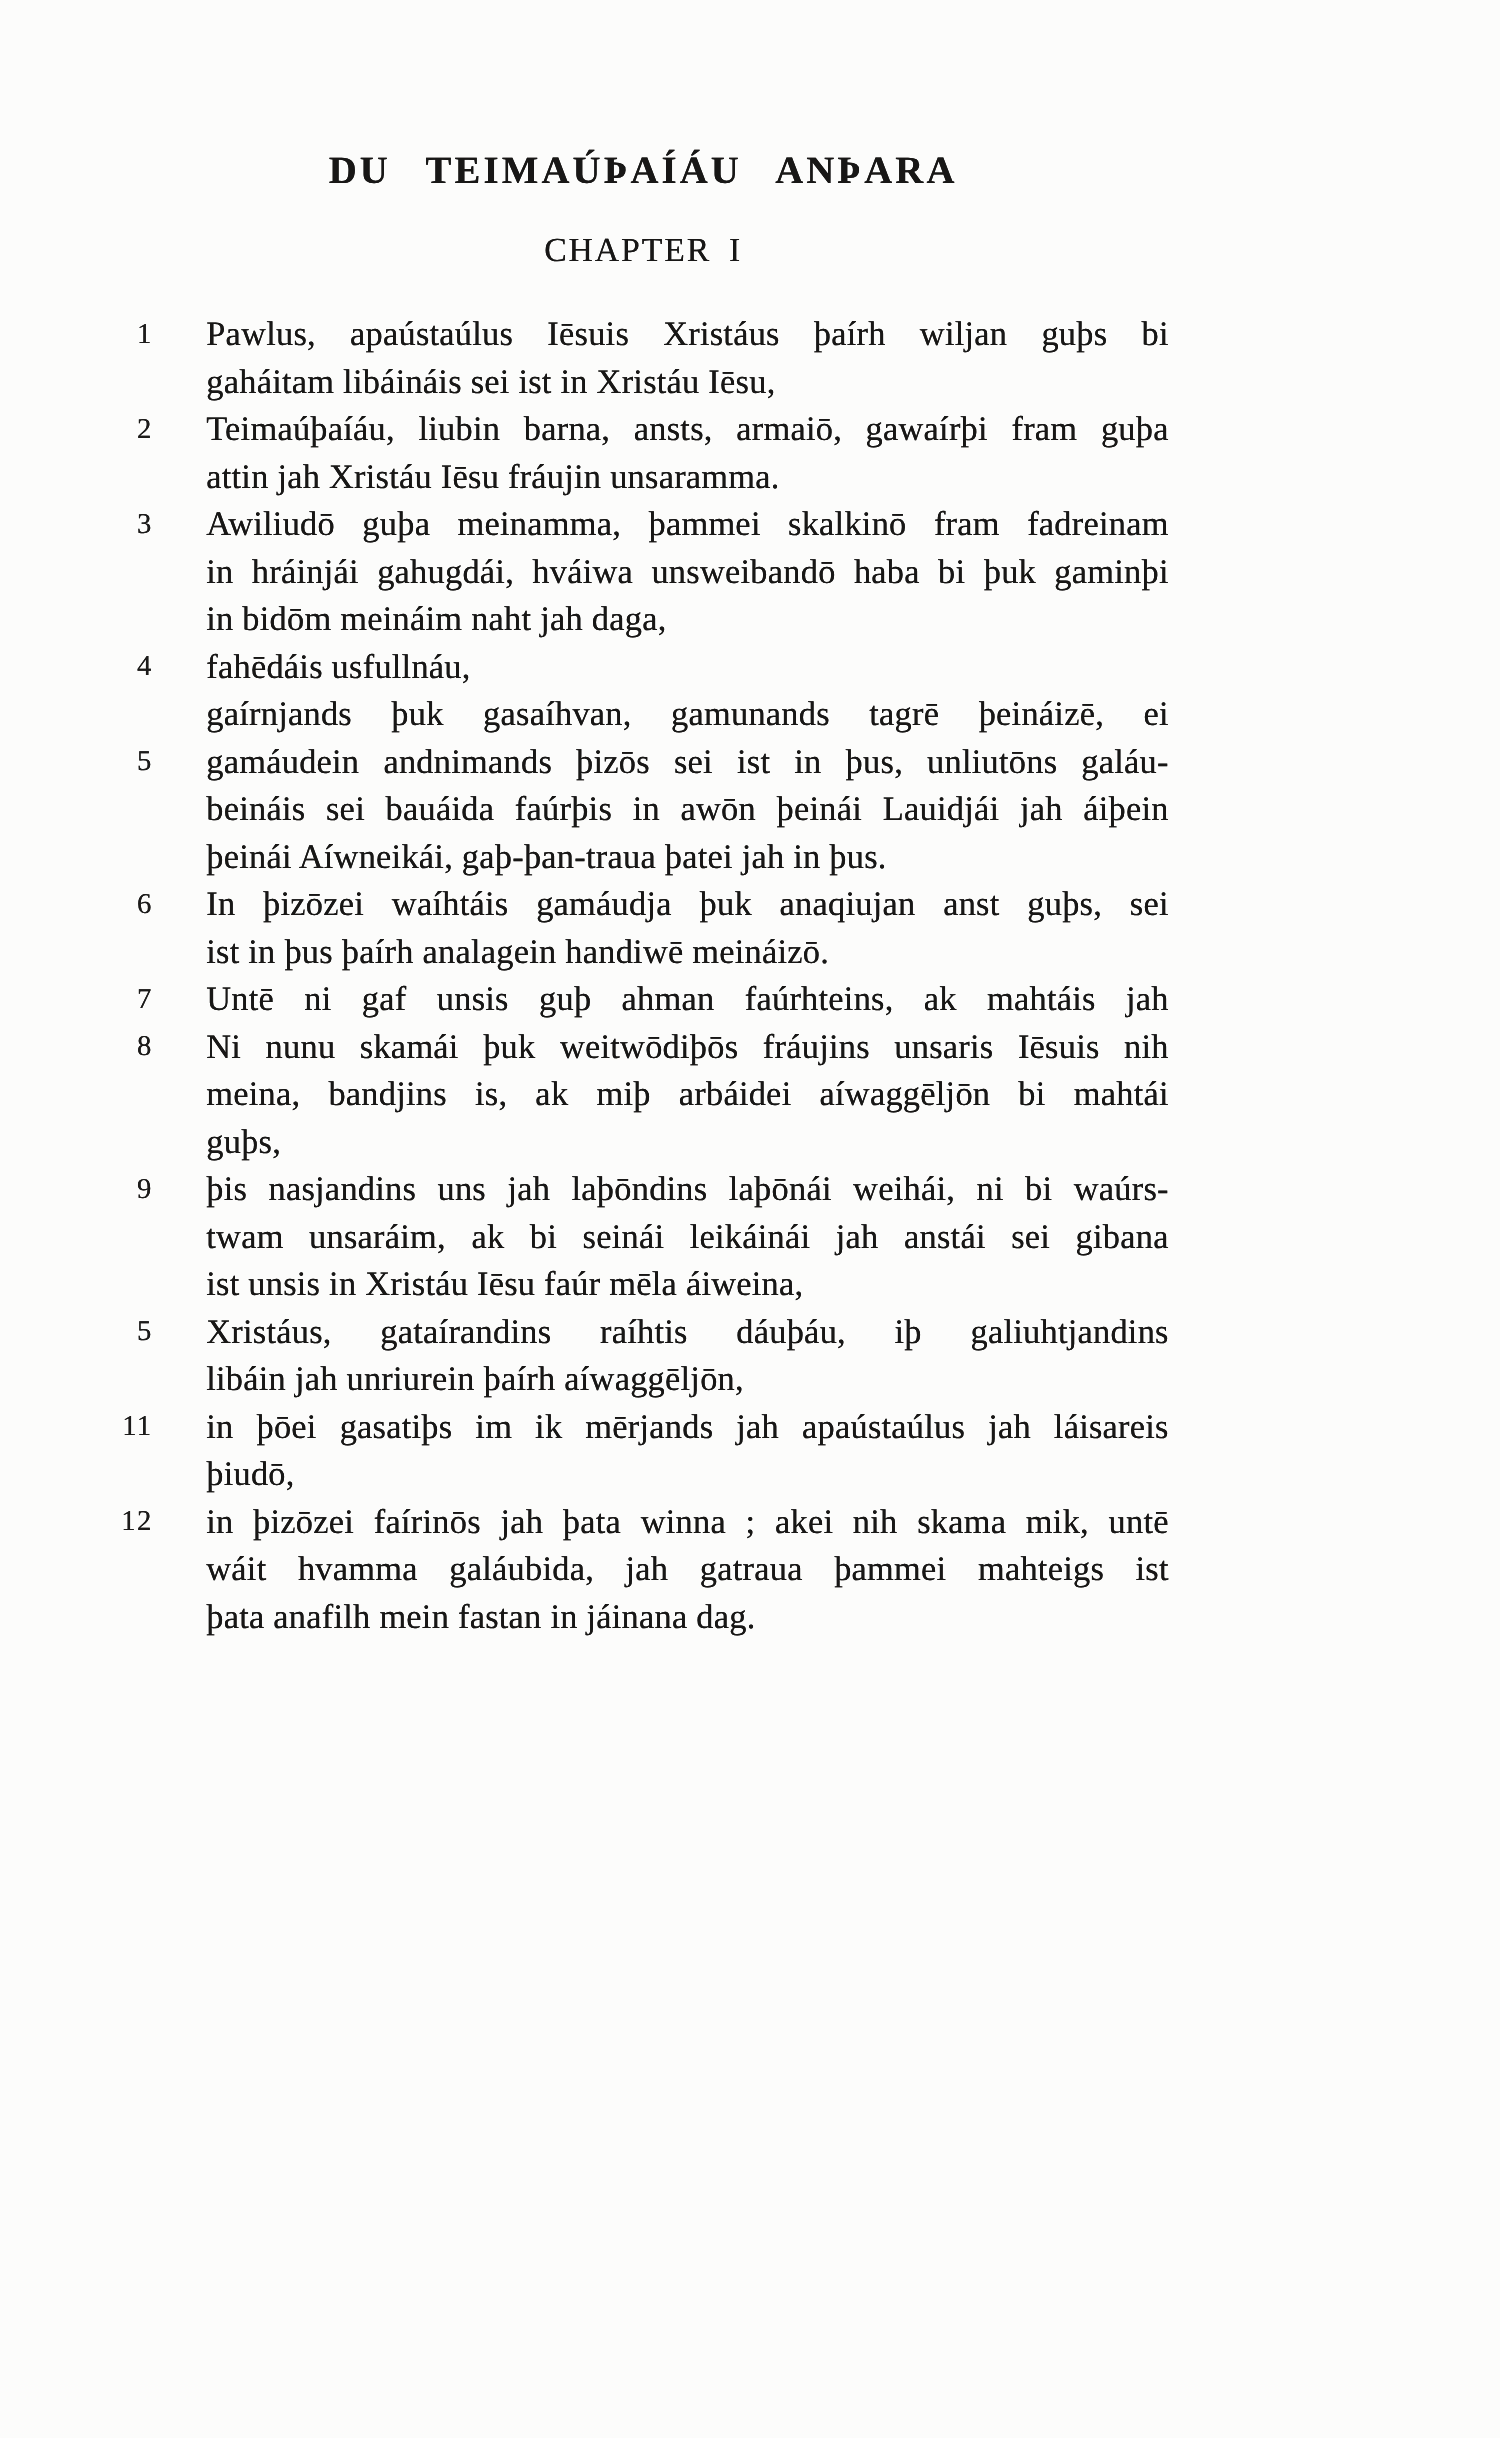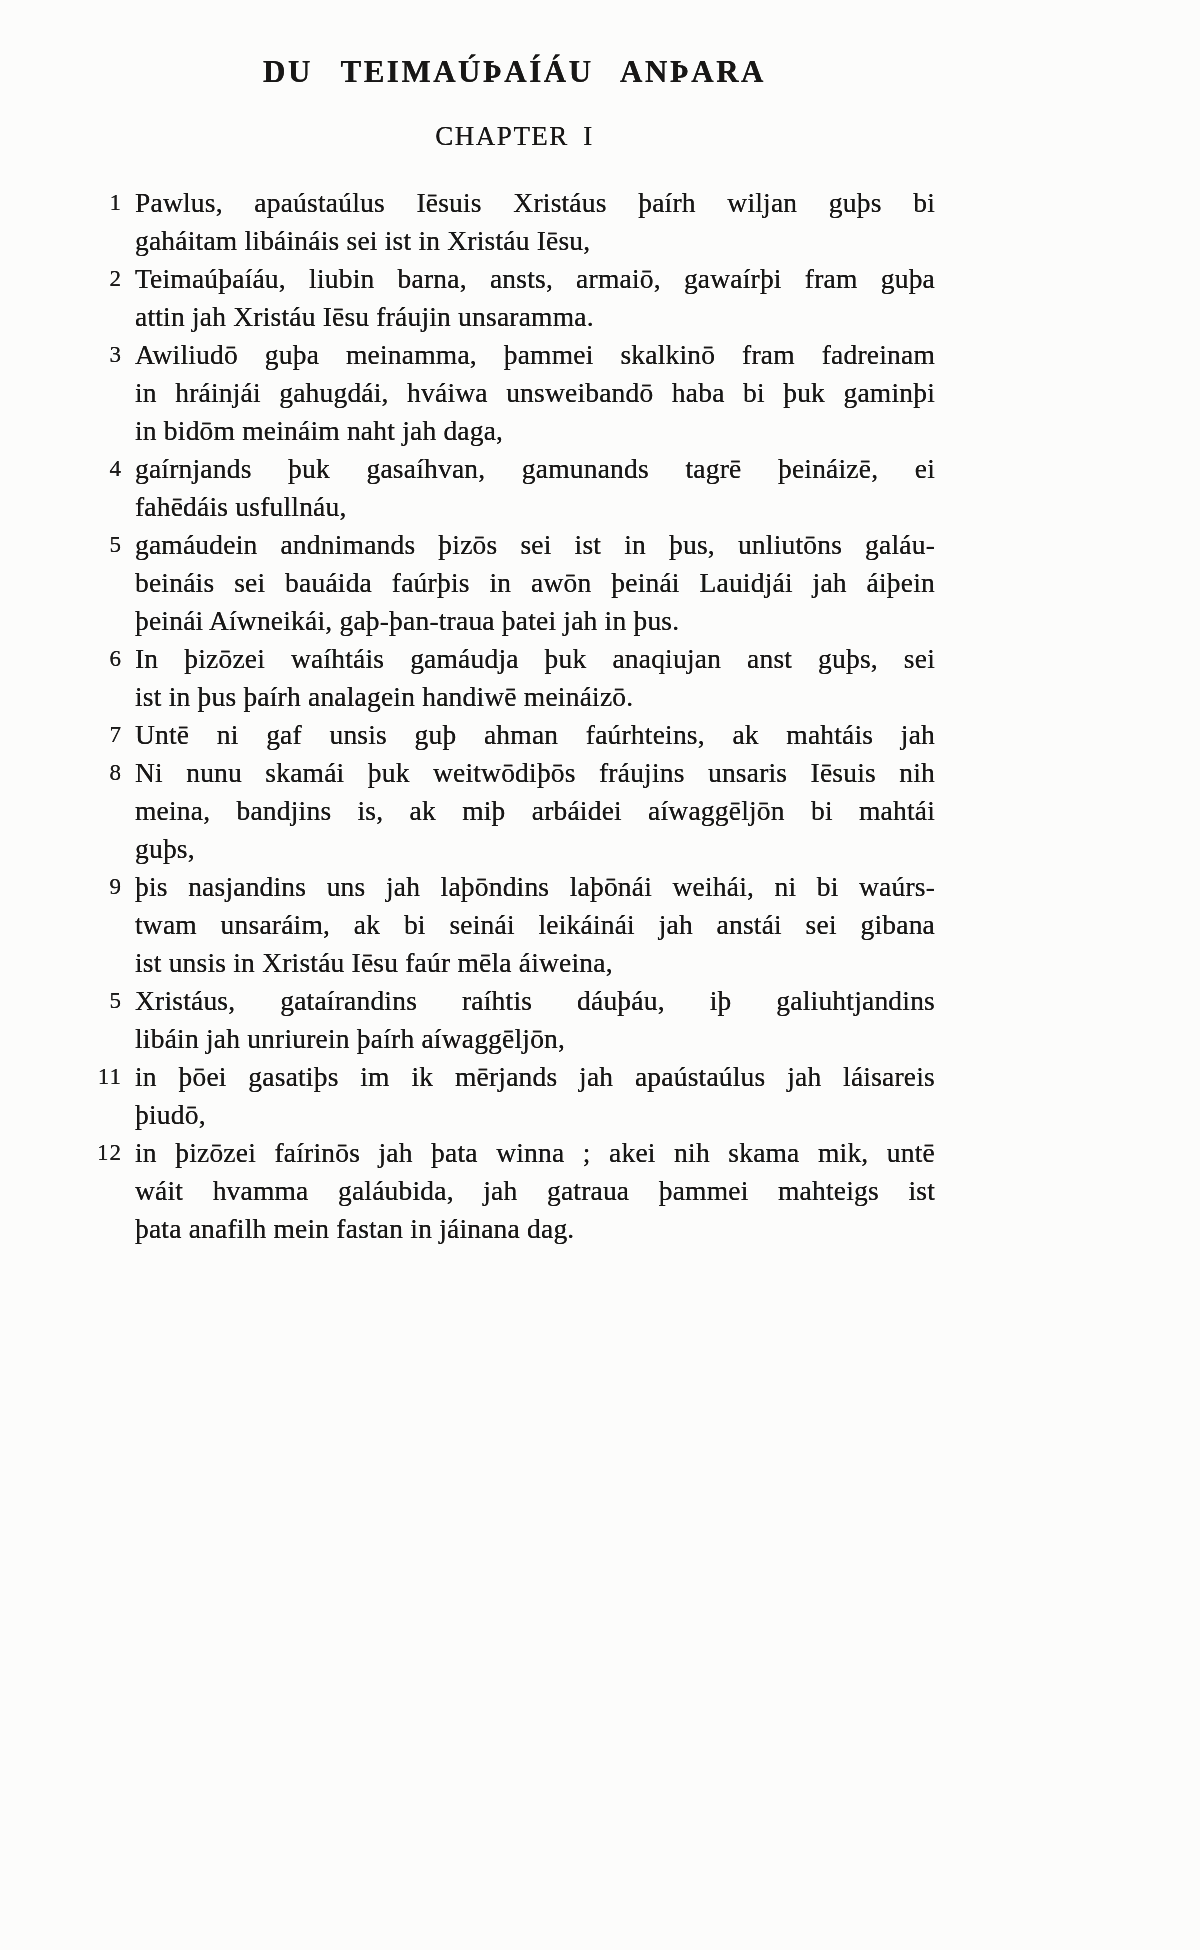--- a/index.html
+++ b/index.html
@@ -8,21 +8,21 @@
     background: #fcfcfb;
   }
   .page {
     position: relative;
     width: 1200px;
     height: 1950px;
     background: #fcfcfb;
     color: #181716;
     font-family: "Liberation Serif", "DejaVu Serif", serif;
     box-sizing: border-box;
-    padding-top: 52px;
+    padding-top: 116px;
     overflow: hidden;
     text-shadow: 0 0 0.45px currentColor; 
   }
   .head-wrap {
     width: 845px;
     margin-left: 92px;
     text-align: center;
   }
   .book-title {
     margin: 0;
@@ -59,20 +59,21 @@
     margin-left: 13px;
     width: 800px;
   }
   .vline {
     font-size: 27.5px;
     line-height: 38px;
     letter-spacing: 0.2px;
     text-align: justify;
     text-align-last: justify;
     white-space: normal;
+    margin-left: 30px;
   }
   .vline.last {
     text-align-last: left;
   }
 </style>
 </head>
 <body>
 
 <div class="page">
   <div class="head-wrap">
@@ -102,22 +103,22 @@
     <div class="vlines">
           <div class="vline">Awiliudō guþa meinamma, þammei skalkinō fram fadreinam</div>
           <div class="vline">in hráinjái gahugdái, hváiwa unsweibandō haba bi þuk gaminþi</div>
           <div class="vline last">in bidōm meináim naht jah daga,</div>
         </div>
   </div>
 
   <div class="verse">
     <div class="vnum">4</div>
     <div class="vlines">
+          <div class="vline last">fahēdáis usfullnáu,</div>
           <div class="vline">gaírnjands þuk gasaíhvan, gamunands tagrē þeináizē, ei</div>
-          <div class="vline last">fahēdáis usfullnáu,</div>
         </div>
   </div>
 
   <div class="verse">
     <div class="vnum">5</div>
     <div class="vlines">
           <div class="vline">gamáudein andnimands þizōs sei ist in þus, unliutōns galáu-</div>
           <div class="vline">beináis sei bauáida faúrþis in awōn þeinái Lauidjái jah áiþein</div>
           <div class="vline last">þeinái Aíwneikái, gaþ-þan-traua þatei jah in þus.</div>
         </div>

